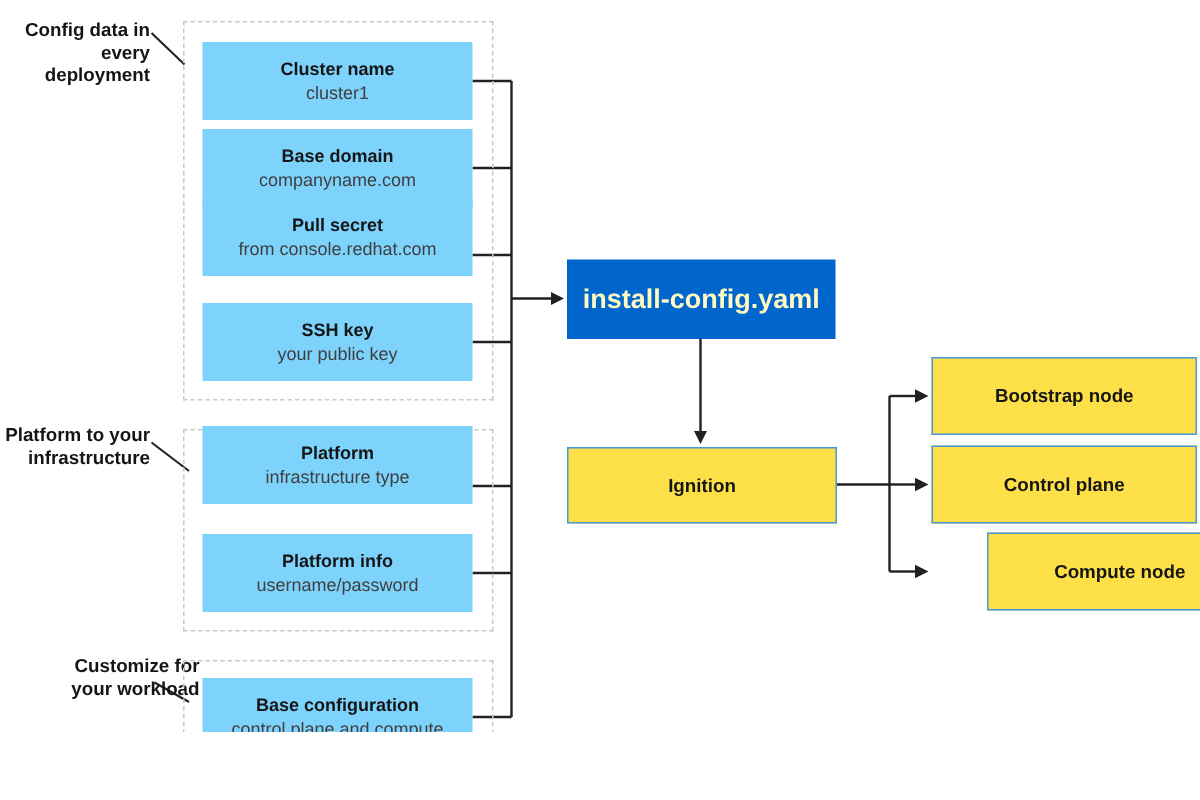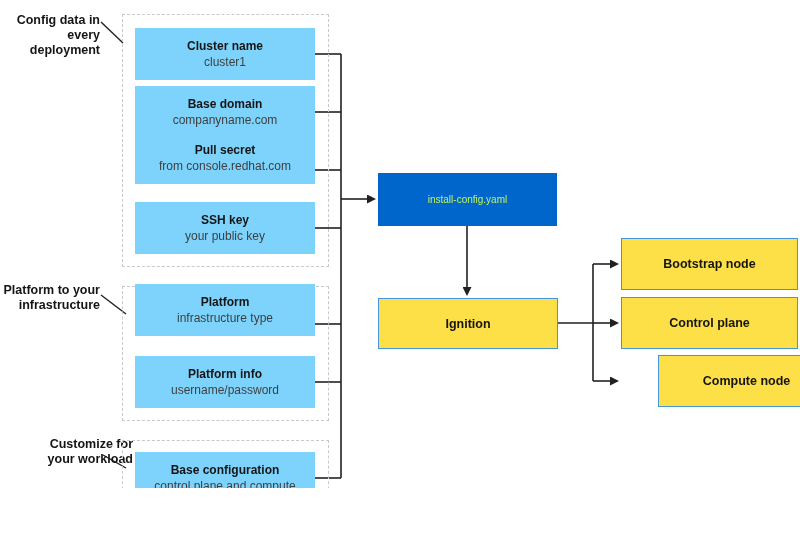--- a/index.html
+++ b/index.html
@@ -18,21 +18,21 @@
   .gray-box{
     position:absolute;left:135px;width:180px;height:52px;background:#7dd3fc;
     display:flex;flex-direction:column;align-items:center;justify-content:center;gap:2px;
   }
   .gray-box .title{font-size:12px;font-weight:bold;color:#151515;}
   .gray-box .subtitle{font-size:12px;font-weight:normal;color:#3f3f3f;}
   .blue-box{
     position:absolute;left:378px;top:173px;width:179px;height:53px;
     background:#0066cc;display:flex;align-items:center;justify-content:center;
   }
-  .blue-box .label{color:#bef264;font-size:10px;font-weight:normal;}
+  .blue-box .label{color:#fef9c3;font-size:18px;font-weight:bold;}
   .outline-box{
     position:absolute;background:#fde047;border:1.5px solid #4596d9;
     display:flex;align-items:center;justify-content:center;box-sizing:border-box;
   }
   .outline-box .label{color:#151515;font-size:12.5px;font-weight:bold;}
   .ignition{left:378px;top:298px;width:180px;height:51px;}
   .node-0{left:621px;top:238px;width:177px;height:52px;}
   .node-1{left:621px;top:297px;width:177px;height:52px;}
   .node-2{left:658px;top:355px;width:177px;height:52px;}
   .watermark{

